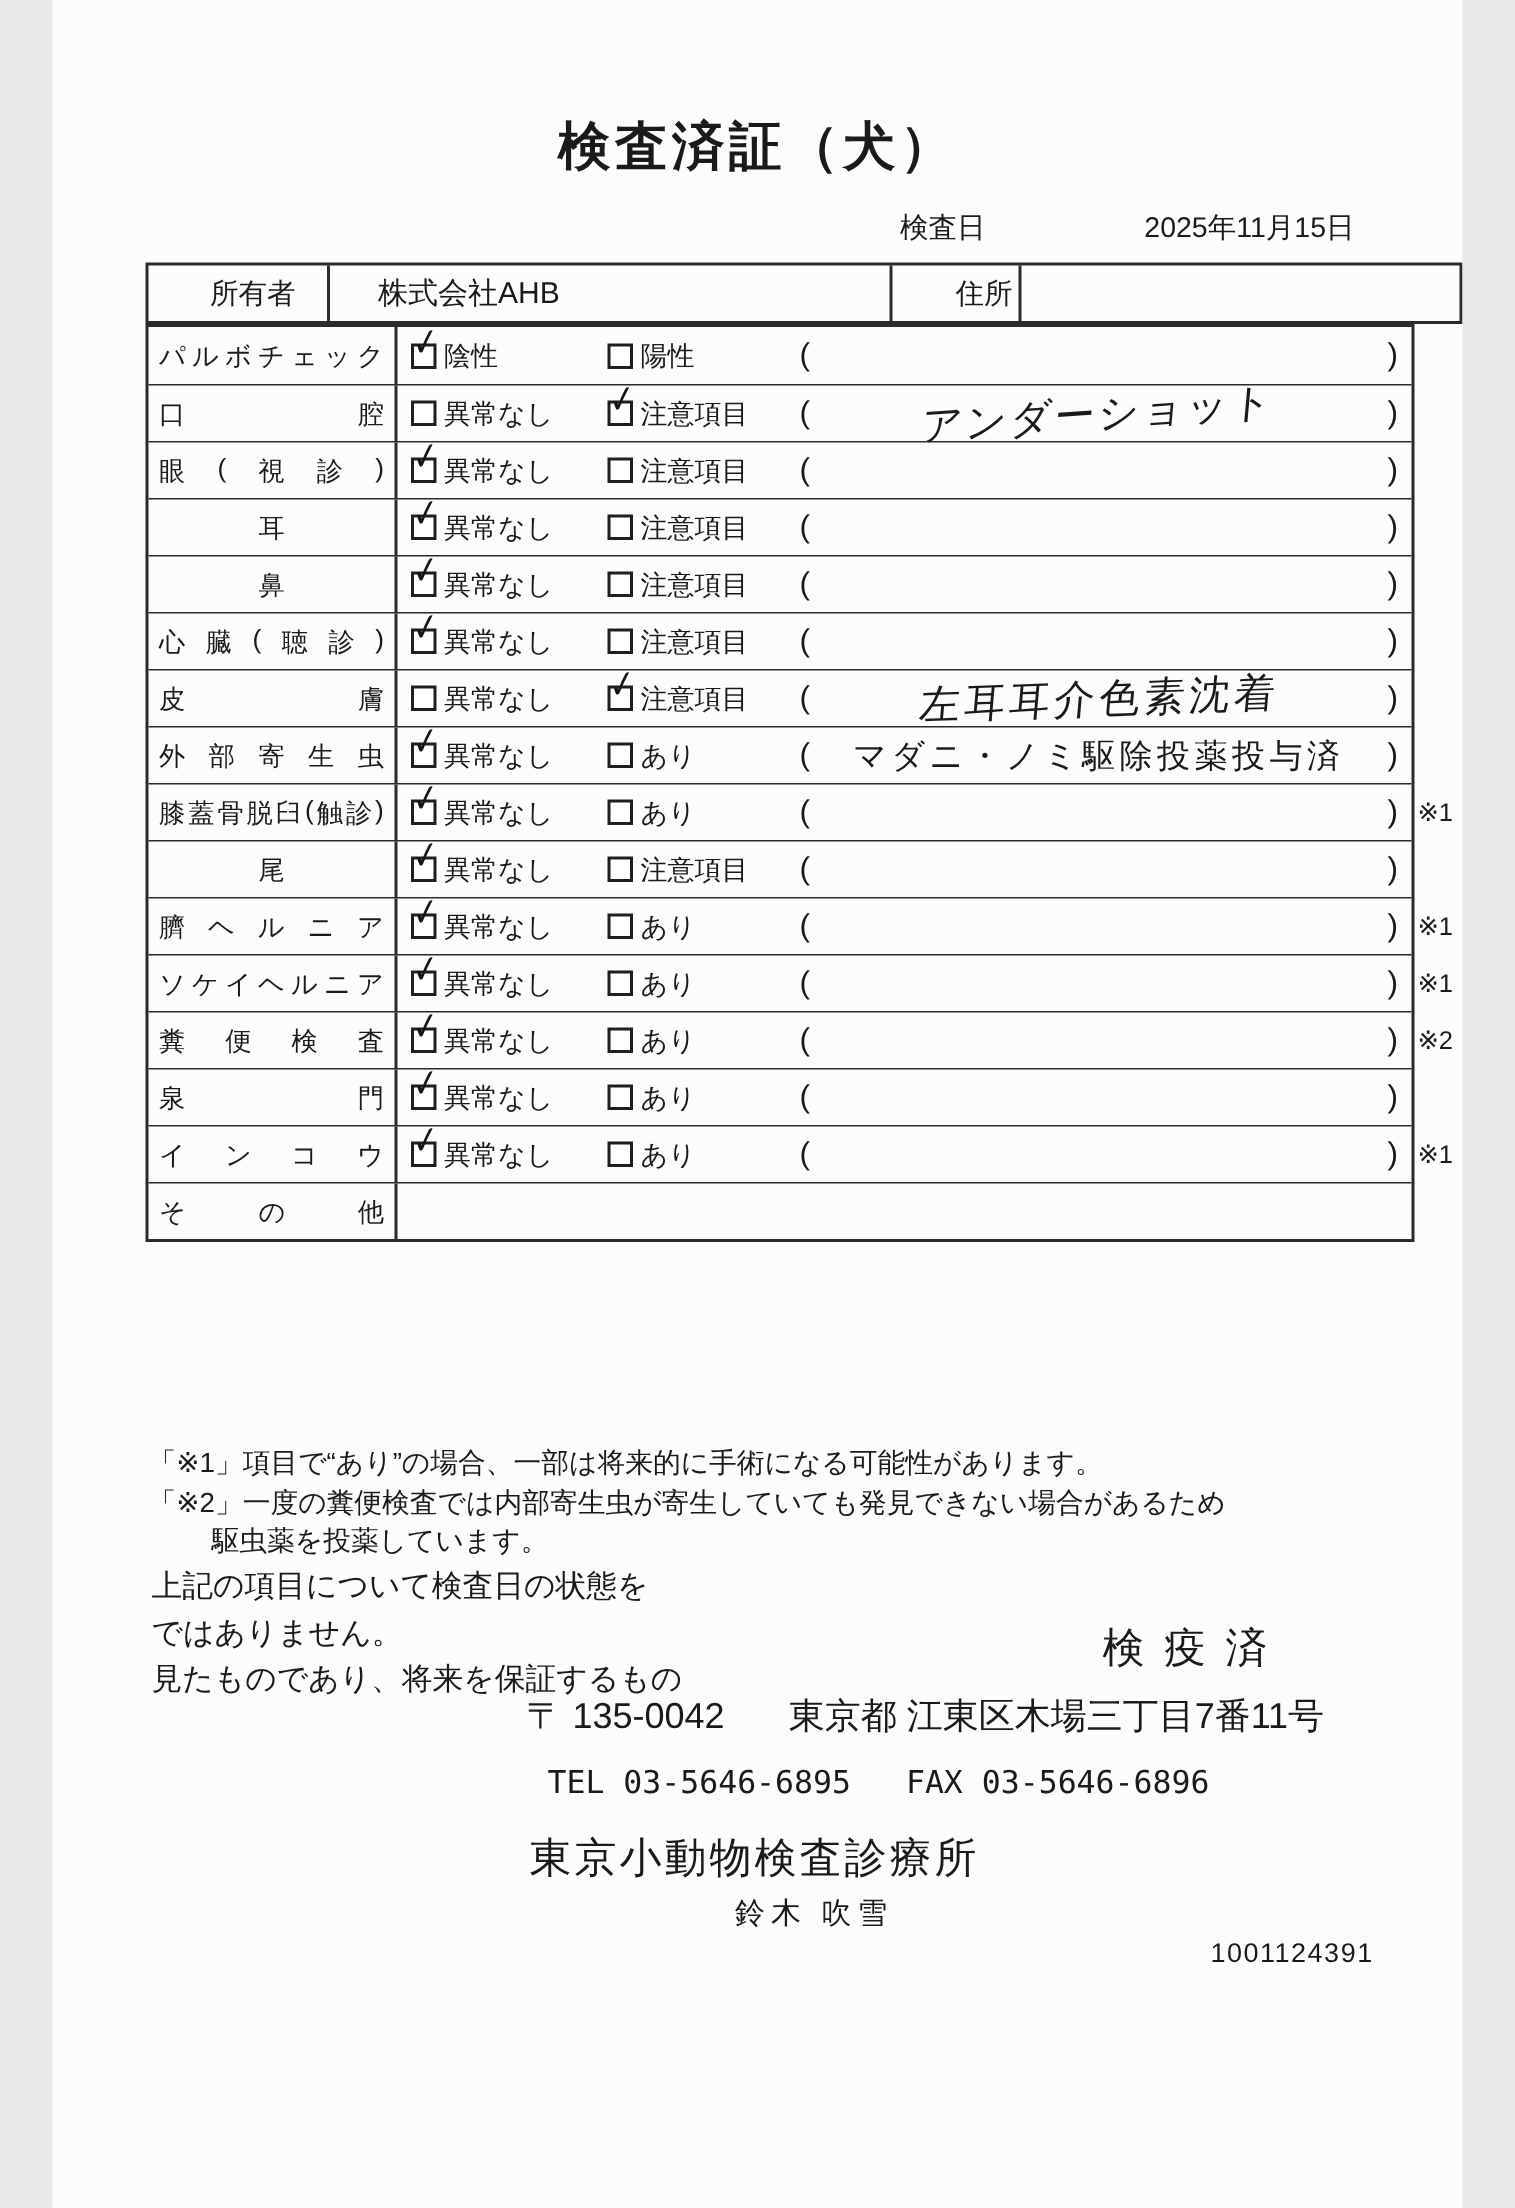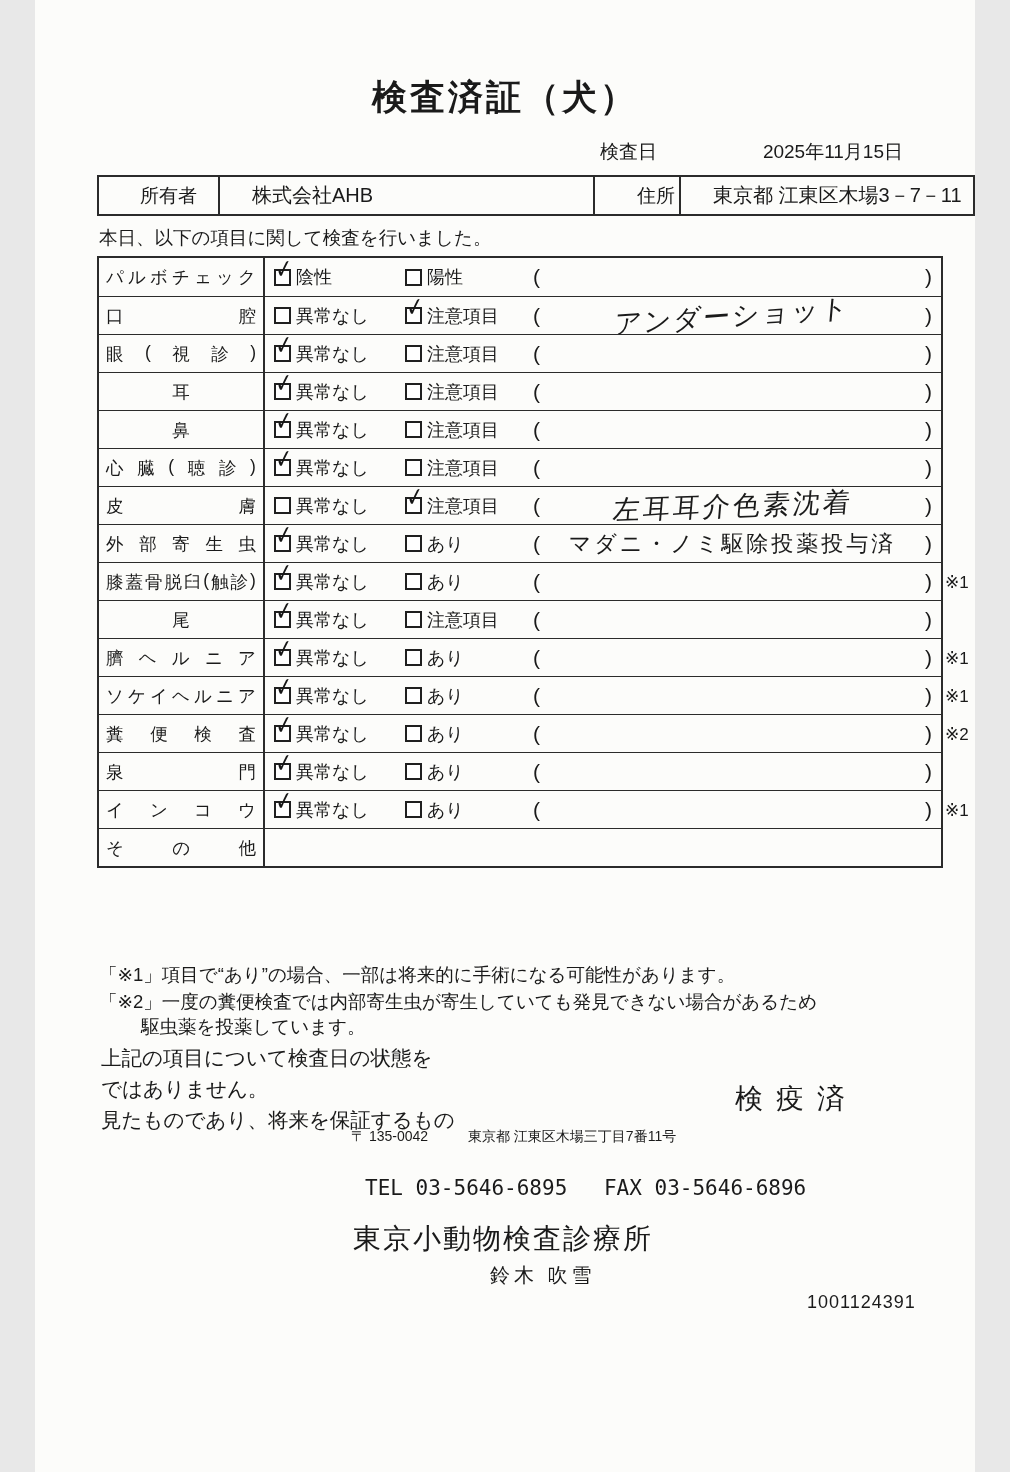--- a/index.html
+++ b/index.html
@@ -47,21 +47,21 @@
           transform:rotate(-4deg) skewX(-9deg); }
   .hand2 { font-size:27px; font-weight:500; letter-spacing:3px; white-space:nowrap;
            transform:rotate(-2deg) skewX(-7deg); }
   .printed { font-size:22px; letter-spacing:3px; white-space:nowrap; }
   .row-note { position:absolute; right:-58px; top:50%; transform:translateY(-50%); width:54px; font-size:17px; }
 
   .fn { position:absolute; left:64px; font-size:18.5px; }
   .fn1 { top:962px; } .fn2a { top:989px; } .fn2b { left:106px; top:1014px; }
   .disclaimer { position:absolute; left:66px; top:1042px; font-size:20.5px; line-height:31px; font-weight:500; }
   .stamp { position:absolute; left:700px; top:1080px; font-size:28px; letter-spacing:13px; font-weight:500; }
-  .addr { position:absolute; left:316px; top:1128px; font-size:14px; }
+  .addr { position:absolute; left:316px; top:1128px; font-size:24px; }
   .addr .postal { margin-right:36px; }
   .telfax { position:absolute; left:330px; top:1176px; font-size:21px; font-family:"DejaVu Sans Mono","Liberation Mono",monospace; }
   .telfax .fax { margin-left:24px; }
   .clinic { position:absolute; left:318px; top:1220px; font-size:28px; letter-spacing:2px; font-weight:400; }
   .vet { position:absolute; left:455px; top:1262px; font-size:20px; letter-spacing:4px; }
   .code { position:absolute; left:772px; top:1292px; font-size:18px; letter-spacing:1px; }
 </style>
 </head>
 <body>
 
@@ -72,26 +72,24 @@
   <div class="date-row">
     <span>検査日</span>
     <span>2025年11月15日</span>
   </div>
 
   <div class="box">
     <div class="frow">
       <div class="cell lab w101">所有者</div>
       <div class="cell val w333">株式会社AHB</div>
       <div class="cell lab lab-l w88">住所</div>
-      <div class="cell val grow">東京都 江東区木場3－7－11</div>
     </div>
   </div>
 
 
-  <div class="intro">本日、以下の項目に関して検査を行いました。</div>
 
   <div class="checklist">
 
     <div class="crow">
       <div class="clabel">
           <span class="spread">
             <span>パ</span>
             <span>ル</span>
             <span>ボ</span>
             <span>チ</span>

